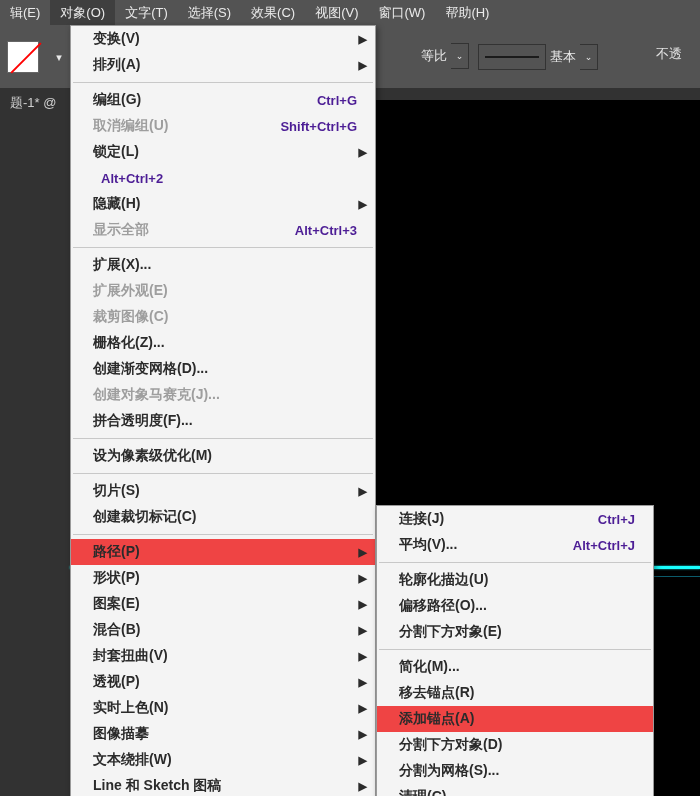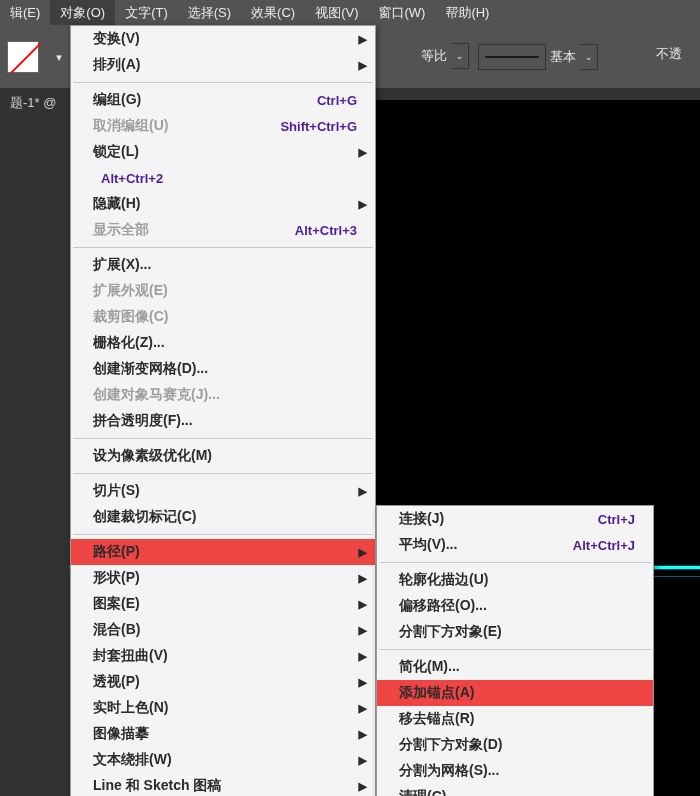--- a/index.html
+++ b/index.html
@@ -209,27 +209,27 @@
     <div class="row">
       <span class="lbl">偏移路径(O)...</span>
     </div>
     <div class="row">
       <span class="lbl">分割下方对象(E)</span>
     </div>
     <div class="sep"></div>
     <div class="row">
       <span class="lbl">简化(M)...</span>
     </div>
+    <div class="row">
+      <span class="lbl">移去锚点(R)</span>
+    </div>
     <div class="row hl">
       <span class="lbl">添加锚点(A)</span>
     </div>
     <div class="row">
-      <span class="lbl">移去锚点(R)</span>
-    </div>
-    <div class="row">
       <span class="lbl">分割下方对象(D)</span>
     </div>
     <div class="row">
       <span class="lbl">分割为网格(S)...</span>
     </div>
     <div class="row">
       <span class="lbl">清理(C)...</span>
     </div>
   </div>
 

